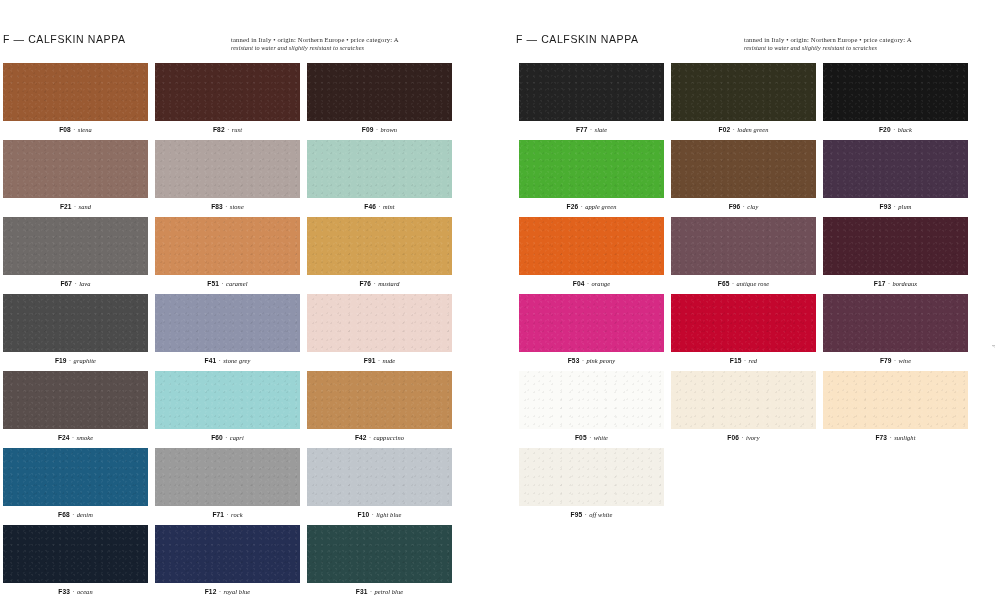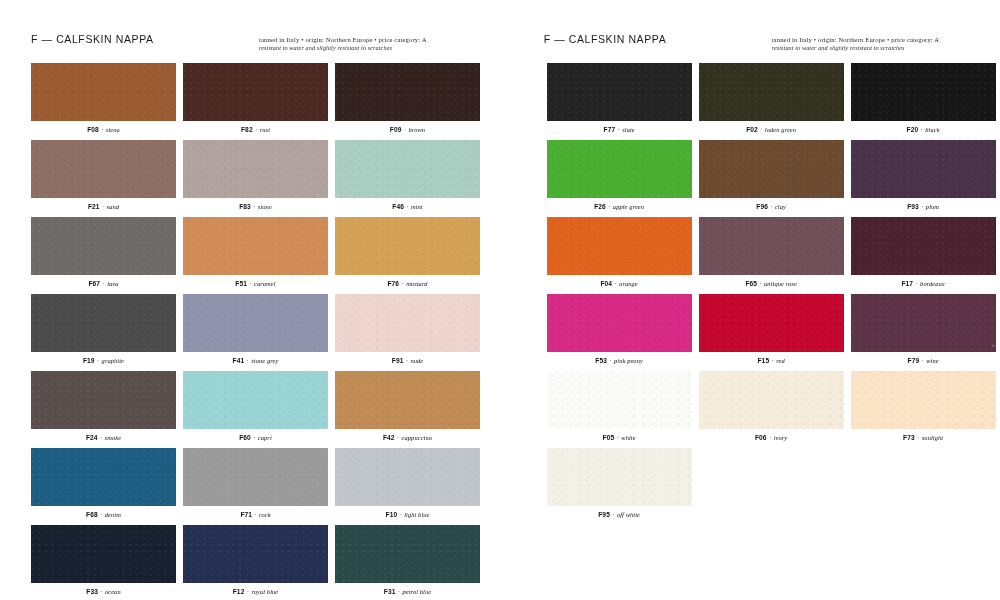--- a/index.html
+++ b/index.html
@@ -18,21 +18,20 @@
     position: relative;
     width: 1000px;
     height: 600px;
     display: flex;
   }
   .page {
     position: relative;
     width: 500px;
     height: 540px;
     box-sizing: border-box;
-    margin-left: 28px;
   }
   .page-left  { padding: 0 0 0 3px; }
   .page-right { padding: 0 0 0 16px; }
 
   
   .page-header {
     position: relative;
     height: 30px;
     padding-top: 33px;
     box-sizing: content-box;

